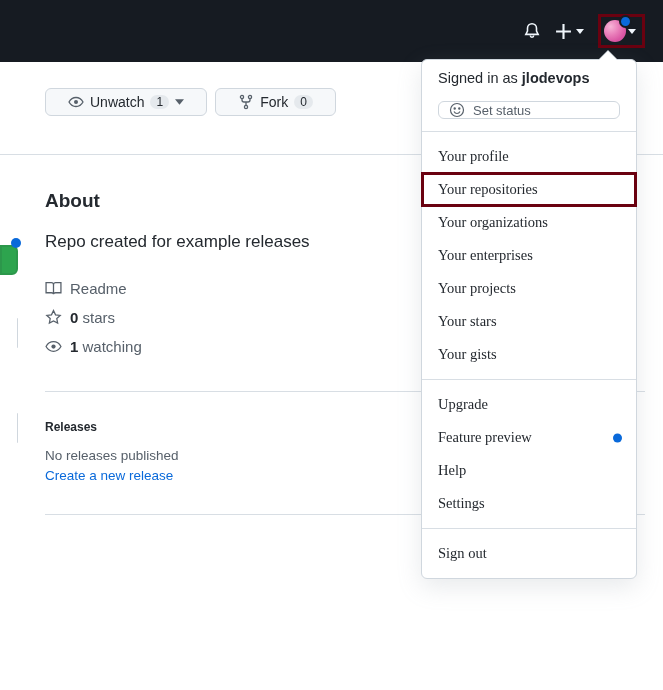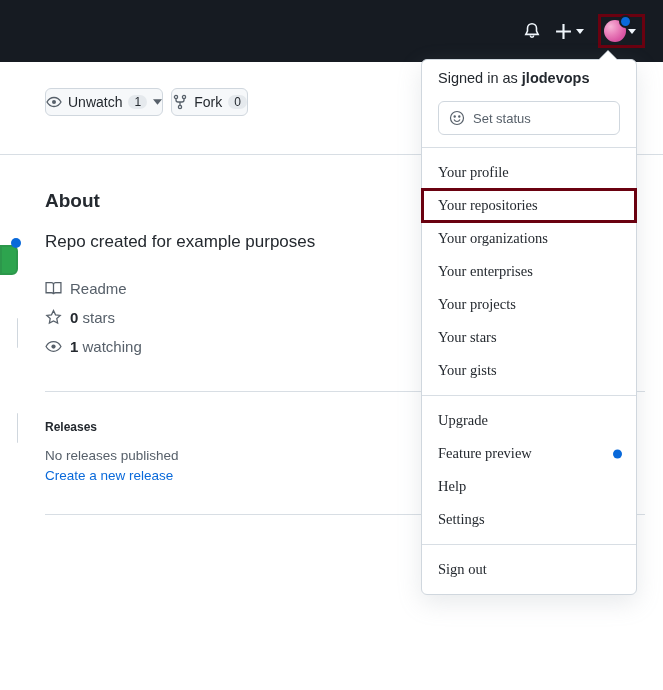--- a/index.html
+++ b/index.html
@@ -8,21 +8,21 @@
     .header { background: #161b22; height: 62px; display: flex; justify-content: flex-end; align-items: center; padding: 0 18px; gap: 14px; }
     .header-icon { color: #f0f6fc; cursor: pointer; display: flex; align-items: center; }
     .avatar-wrap { border: 3px solid #6a0110; padding: 3px 6px 3px 3px; display: flex; align-items: center; gap: 2px; position: relative; }
     .avatar { width: 22px; height: 22px; border-radius: 50%; background: radial-gradient(circle at 30% 30%, #f7b5d7 0%, #e87bb8 40%, #d955a3 70%); position: relative; }
     .avatar-dot { position: absolute; top: -2px; right: 10px; width: 13px; height: 13px; background: #0969da; border-radius: 50%; border: 2px solid #161b22; }
     
     .container { display: flex; }
     
     .main { flex: 1; padding: 0 18px 0 45px; min-width: 0; }
     .action-row { display: flex; gap: 8px; padding: 26px 0 0 0; }
-    .btn { display: inline-flex; align-items: center; gap: 6px; padding: 5px 0; border: 1px solid #d0d7de; border-radius: 6px; background: #f6f8fa; font-size: 14px; font-weight: 500; color: #24292f; cursor: pointer; }
+    .btn { display: inline-flex; align-items: center; gap: 6px; padding: 5px 22px; border: 1px solid #d0d7de; border-radius: 6px; background: #f6f8fa; font-size: 14px; font-weight: 500; color: #24292f; cursor: pointer; }
     .btn-count { background: #e5e9ed; border-radius: 9px; font-size: 12px; padding: 0 6px; min-width: 18px; text-align:center; }
     
     .hr { border: none; border-top: 1px solid #d8dee4; margin: 38px -45px 0 -45px; }
     
     .green-tab { position: absolute; left: 0; top: 245px; width: 18px; height: 30px; background: #2da44e; border-radius: 0 6px 6px 0; border: 2px solid #2c974b; }
     .blue-dot-tab { position: absolute; left: 11px; top: 238px; width: 10px; height: 10px; background: #0969da; border-radius: 50%; }
     .thin-rule-1 { position:absolute; left:17px; top:318px; width:1px; height:30px; border-right:1px solid #d0d7de; border-radius:0 6px 6px 0; }
     .thin-rule-2 { position:absolute; left:17px; top:413px; width:1px; height:30px; border-right:1px solid #d0d7de; border-radius:0 6px 6px 0; }
     
     .about { padding: 35px 0 0 0; }
@@ -35,21 +35,21 @@
     .hr2 { border:none; border-top:1px solid #d8dee4; margin:30px 0 0 0; }
     .releases h2 { font-size: 12px; font-weight: 600; margin: 28px 0 14px 0; }
     .releases-empty { font-size: 13.5px; color: #57606a; margin-bottom: 3px; }
     .releases-link { font-size: 13.5px; color: #0969da; text-decoration: none; cursor: pointer; }
     .hr3 { border:none; border-top:1px solid #d8dee4; margin:30px 0 0 0; }
     
     .dropdown { position: absolute; top: 59px; right: 26px; width: 216px; background: #fff; border: 1px solid #d0d7de; border-radius: 6px; box-shadow: 0 8px 24px rgba(140,149,159,.2); z-index: 10; }
     .dd-caret { position:absolute; top:-9px; right:19px; width:0; height:0; border-left:9px solid transparent; border-right:9px solid transparent; border-bottom:9px solid #fff; filter: drop-shadow(0 -1px 0 #d0d7de); }
     .dd-header { padding: 10px 16px 12px 16px; font-size: 14.5px; }
     .dd-header .bold { font-weight:600; }
-    .dd-status { margin: 3px 16px 12px 16px; border: 1px solid #d0d7de; border-radius: 6px; padding: 8px 10px; display:flex; align-items:center; gap:8px; font-size:13px; color:#57606a; cursor:pointer; }
+    .dd-status { margin: 3px 16px 12px 16px; border: 1px solid #d0d7de; border-radius: 6px; padding: 0 10px; display:flex; align-items:center; gap:8px; font-size:13px; color:#57606a; cursor:pointer; }
     .dd-sep { border:none; border-top:1px solid #d8dee4; margin:0; }
     .dd-item { display:block; padding: 8px 16px; font-size: 14.5px; color:#24292f; cursor:pointer; position:relative; }
     .dd-item.highlighted { outline: 3px solid #6a0110; outline-offset: -2px; z-index: 2; }
     .dd-group { padding: 8px 0; font-family: Liberation Serif, serif; }
     .dd-feat-dot { position:absolute; right:14px; top:50%; transform:translateY(-50%); width:9px; height:9px; background:#0969da; border-radius:50%; }
   </style>
 </head>
 <body>
 
 <div class="header">
@@ -104,21 +104,21 @@
 
     <hr class="hr">
 
     <div class="green-tab"></div>
     <div class="blue-dot-tab"></div>
     <div class="thin-rule-1"></div>
     <div class="thin-rule-2"></div>
 
     <div class="about">
       <h2>About</h2>
-      <div class="about-desc">Repo created for example purposes</div>
+      <div class="about-desc">Repo created for example releases</div>
 
       <div class="about-item">
         <svg width="17" height="17" viewBox="0 0 16 16" fill="none" stroke="#57606a" stroke-width="1.2">
             <path d="M1 2.5h5c1 0 2 .5 2 2v9c0-1-.5-1.5-2-1.5H1zM15 2.5h-5c-1 0-2 .5-2 2v9c0-1 .5-1.5 2-1.5h5z"></path>
           </svg>
         <span>Readme</span>
       </div>
       <div class="about-item">
         <svg width="17" height="17" viewBox="0 0 16 16" fill="none" stroke="#57606a" stroke-width="1.2">
             <path d="M8 1.5l1.9 4 4.4.5-3.2 3 .8 4.3L8 11.2l-3.9 2.1.8-4.3-3.2-3 4.4-.5z"></path>

